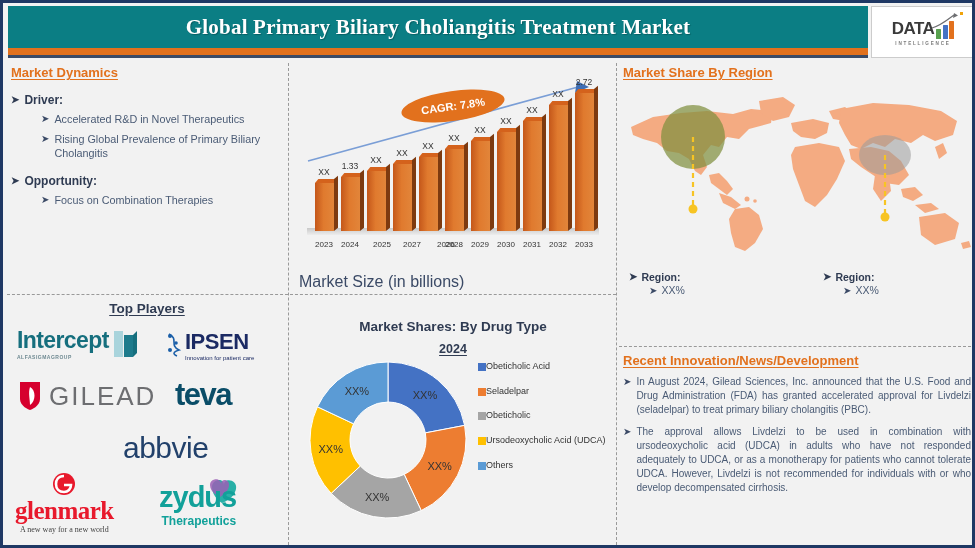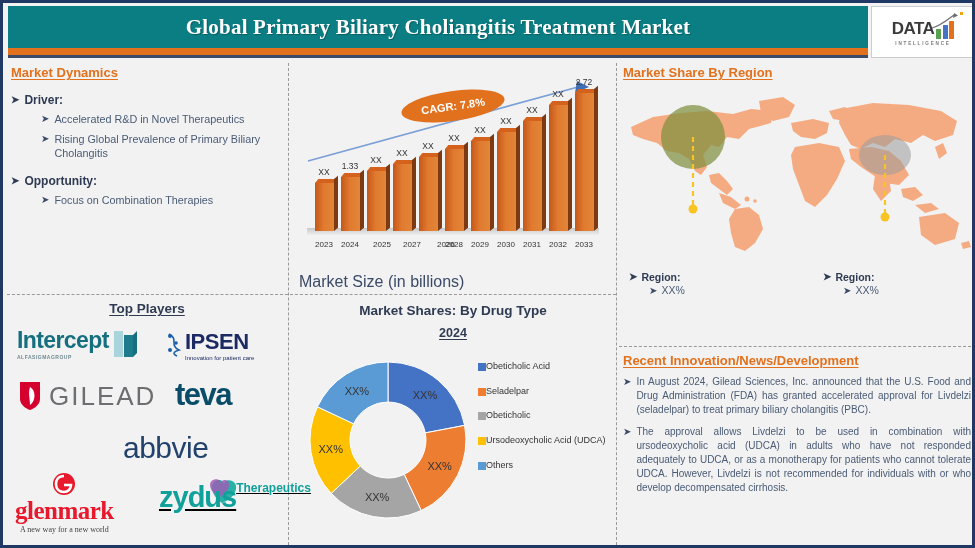--- a/index.html
+++ b/index.html
@@ -153,21 +153,21 @@
   .l-gilead { font-family:"Liberation Sans",sans-serif; font-size:26px; color:#6d6e71; letter-spacing:2px;}
   .l-teva { font-family:"Liberation Sans",sans-serif; font-size:31px; font-weight:bold; color:#0a4d68; letter-spacing:-1.5px;}
   .l-abbvie { font-family:"Liberation Sans",sans-serif; font-size:30px; color:#22416b; letter-spacing:-0.5px;}
   .l-glenmark { font-family:"Liberation Serif",serif; font-size:25px; font-weight:bold; color:#e8192c; letter-spacing:-0.5px;}
   .l-glenmark-sub { font-family:"Liberation Serif",serif; font-size:8px; color:#444444;}
   .l-zydus { font-family:"Liberation Sans",sans-serif; font-size:29px; font-weight:bold; color:#12a19a; letter-spacing:-1px;}
   .l-zydus-sub { font-family:"Liberation Sans",sans-serif; font-size:12px; font-weight:bold; color:#12a19a;}
 
   
   #donut-panel { left: 292px; top: 296px; width: 316px; height: 246px; }
-  #donut-title { text-align: center; margin-top: 4px; }
+  #donut-title { text-align: center; margin-top: 20px; }
   #donut-year {
     text-align: center; margin-top: 8px; color: #2f3b52; font-size: 12.5px; font-weight: bold;
     text-decoration: underline; text-underline-offset: 2px;
   }
   #donut-svg { position: absolute; left: 8px; top: 56px; }
   #donut-legend { position: absolute; left: 183px; top: 62px; width: 128px; }
   .lg-item { display: flex; align-items: flex-start; gap: 0; margin-bottom: 13px; }
   .lg-swatch { width: 8px; height: 8px; flex: none; margin-top: 2px; }
   .lg-text { font-size: 9px; color: #333333; line-height: 1.3; }
 
@@ -456,21 +456,21 @@
 
       <div class="lg" style="left:4px; top:150px; flex-direction:column; align-items:center;">
         <svg width="34" height="26">
           <circle cx="17" cy="13" r="11" fill="#e8192c"></circle>
           <path d="M17,5 C11,5 9,9 9,13 C9,18 12,21 17,21 C21,21 24,18 24,14 L17,14" stroke="#ffffff" stroke-width="2.6" fill="none"></path>
         </svg>
         <div class="l-glenmark">glenmark</div>
         <div class="l-glenmark-sub">A new way for a new world</div>
       </div>
 
-      <div class="lg" style="left:148px; top:160px; flex-direction:row; align-items:flex-start;text-decoration:underline;">
+      <div class="lg" style="left:148px; top:160px; flex-direction:column; align-items:flex-end;">
         <div style="position:relative;">
           <svg width="44" height="30" style="position:absolute;right:-8px;top:-6px;">
             <path d="M12,12 C12,4 24,2 24,10 C24,2 38,5 36,14 C34,24 22,28 22,28 C22,28 12,22 12,12 Z" fill="#13a89e" opacity="0.9"></path>
             <path d="M10,10 C10,3 21,2 21,9 C21,3 30,4 29,11 C28,18 20,22 20,22 C20,22 10,18 10,10 Z" fill="#9b5fb5" opacity="0.85"></path>
           </svg>
           <div class="l-zydus" style="position:relative;">zydus</div>
         </div>
         <div class="l-zydus-sub">Therapeutics</div>
       </div>
 

